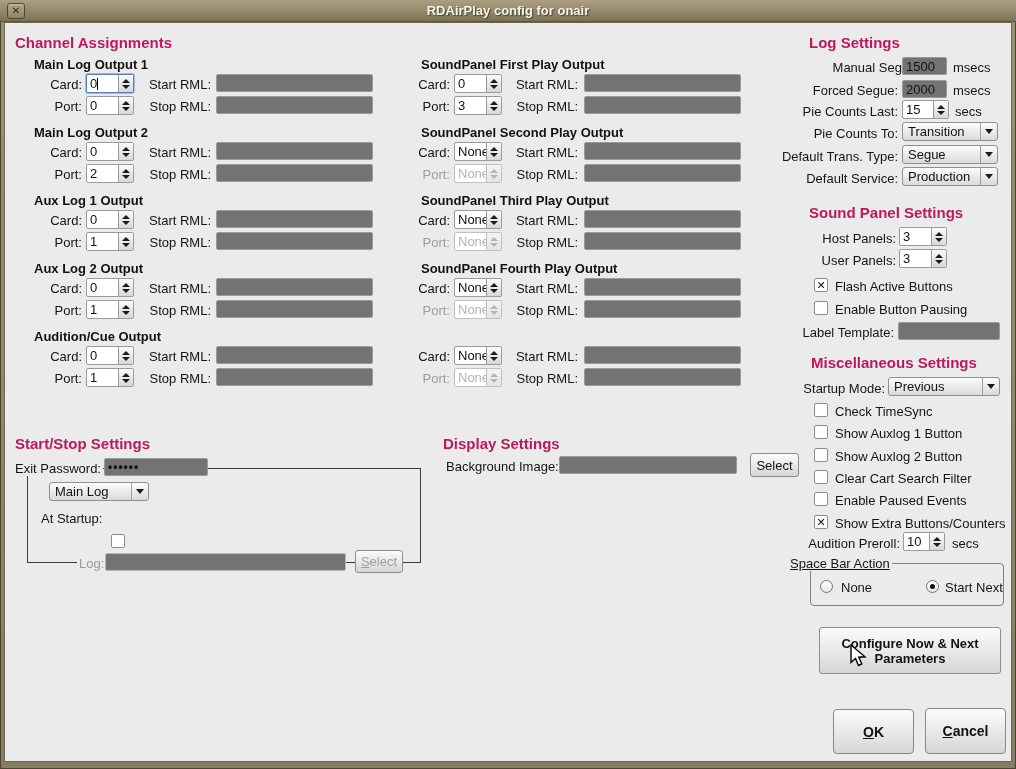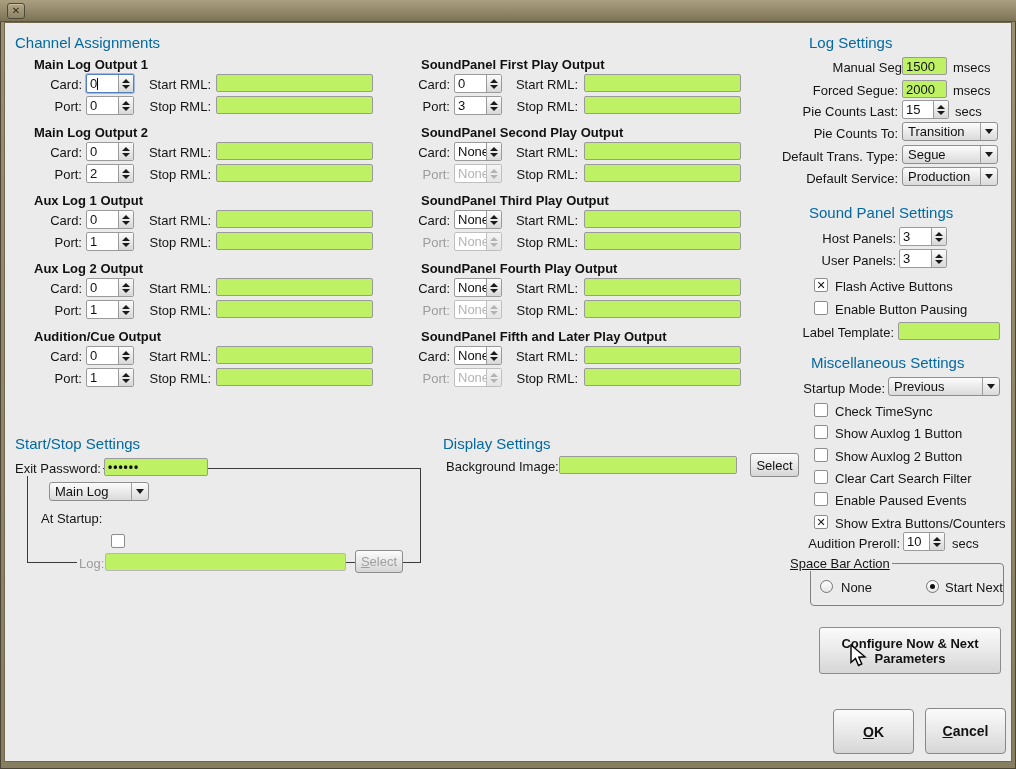--- a/index.html
+++ b/index.html
@@ -23,25 +23,25 @@
   
   .content { position:absolute; left:4px; top:22px; width:1008px; height:740px;
              background:#ebebeb; border:1px solid #70684f; }
   
   .canvas { position:absolute; left:-4px; top:-22px; width:1016px; height:769px; }
 
   .lbl { position:absolute; white-space:nowrap; color:#141414; }
   .lbl.r { text-align:right; }
   .lbl.bg { background:#ebebeb; padding:0 2px; z-index:2; }
   .lbl.dis { color:#9c9c9c; }
-  .section-h { position:absolute; font-weight:normal; font-size:15px; color:#0369a1; white-space:nowrap; }
+  .section-h { position:absolute; font-weight:bold; font-size:15px; color:#be185d; white-space:nowrap; }
   .grp-title { position:absolute; font-weight:bold; font-size:13px; white-space:nowrap; }
 
   
-  .field { position:absolute; height:18px; background:#bef264; border:1px solid #9a9a9a; border-radius:2px;
+  .field { position:absolute; height:18px; background:#737373; border:1px solid #9a9a9a; border-radius:2px;
            padding:1px 3px; font-size:13px; overflow:hidden; white-space:nowrap; z-index:2; }
   .field.pw { font-weight:bold; letter-spacing:1px; font-size:12px; line-height:14px; }
   .field.dis { border-color:#b8b8b8; color:#9c9c9c; }
 
   
   .spin { position:absolute; height:19px; display:flex; background:#fff; border:1px solid #9a9a9a;
           border-radius:2px; z-index:2; }
   .spin-text { flex:1; padding-left:3px; font-size:13px; line-height:16px; overflow:hidden; display:flex; align-items:center; }
   .caret { width:1px; height:12px; background:#000; }
   .spin-btns { width:15px; border-left:1px solid #9a9a9a; background:linear-gradient(#fbfbfb,#d8d8d8);
@@ -117,20 +117,21 @@
   .legend { position:absolute; left:787px; top:555px; background:#ebebeb; padding:0 3px; z-index:2;text-decoration:underline; }
 
   .cursor-icon { position:absolute; left:846px; top:643px; z-index:5; }
 </style>
 </head>
 <body>
 
 <div class="window">
   <div class="titlebar">
     <div class="close-btn">✕</div>
+    <div class="titlebar-text">RDAirPlay config for onair</div>
   </div>
 
   <div class="content">
     <div class="canvas">
 
       <div class="section-h" style="left:14px;top:33px">Channel Assignments</div>
 
       <div class="chan-group left-g t0">
         <div class="grp-title">Main Log Output 1</div>
         <div class="lbl card-l">Card:</div>
@@ -378,21 +379,20 @@
             <span class="spin-btns">
               <span class="arr-up"></span>
               <span class="arr-dn"></span>
             </span>
           </div>
         <div class="lbl stop-l">Stop RML:</div>
         <div class="field stop-f"></div>
       </div>
 
       <div class="chan-group mid-g t4">
-        <div class="grp-title">SoundPanel Fifth and Later Play Output</div>
         <div class="lbl card-l">Card:</div>
         <div class="spin card-s">
             <span class="spin-text">
               <span>None</span>
             </span>
             <span class="spin-btns">
               <span class="arr-up"></span>
               <span class="arr-dn"></span>
             </span>
           </div>

